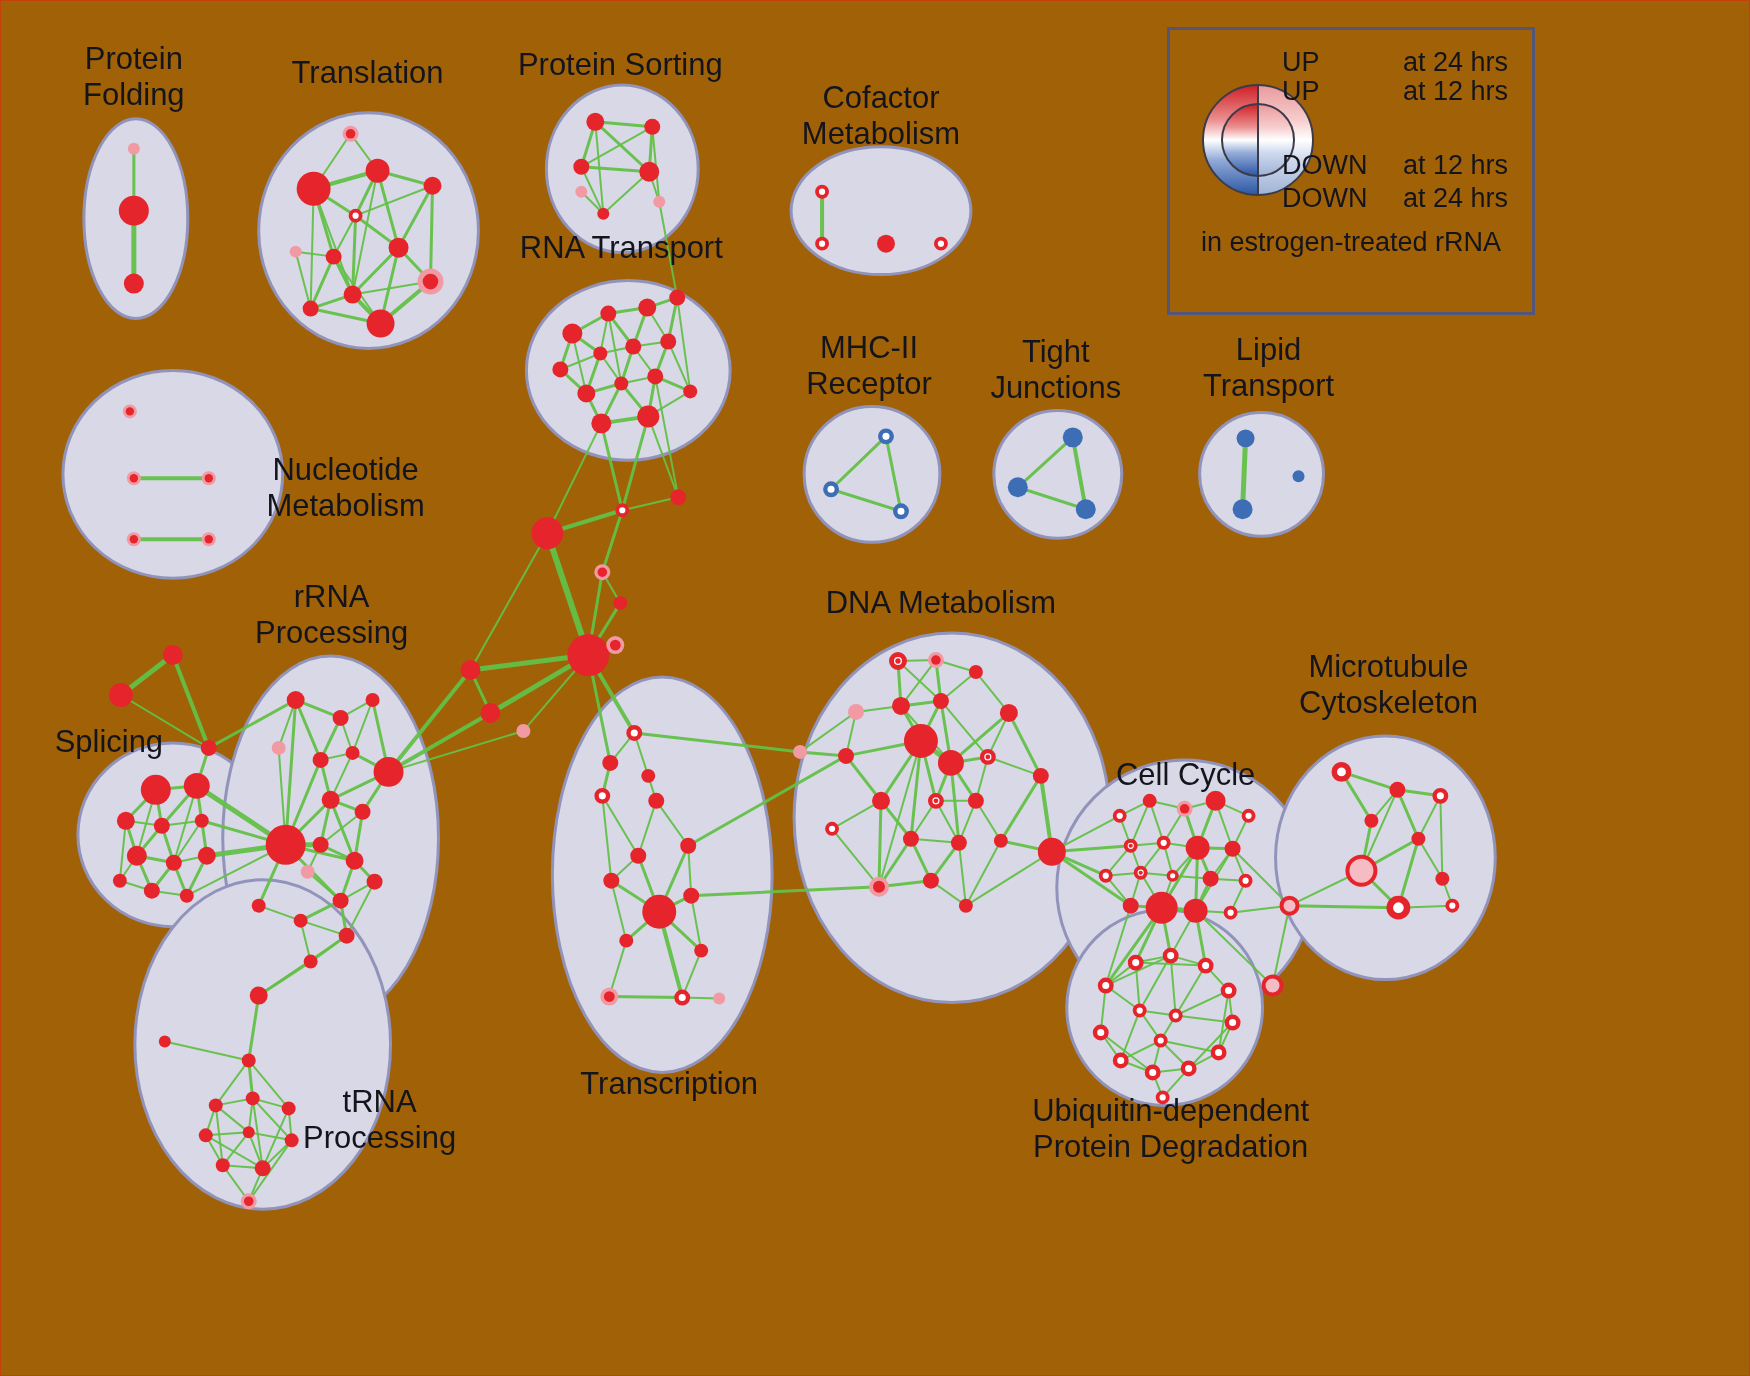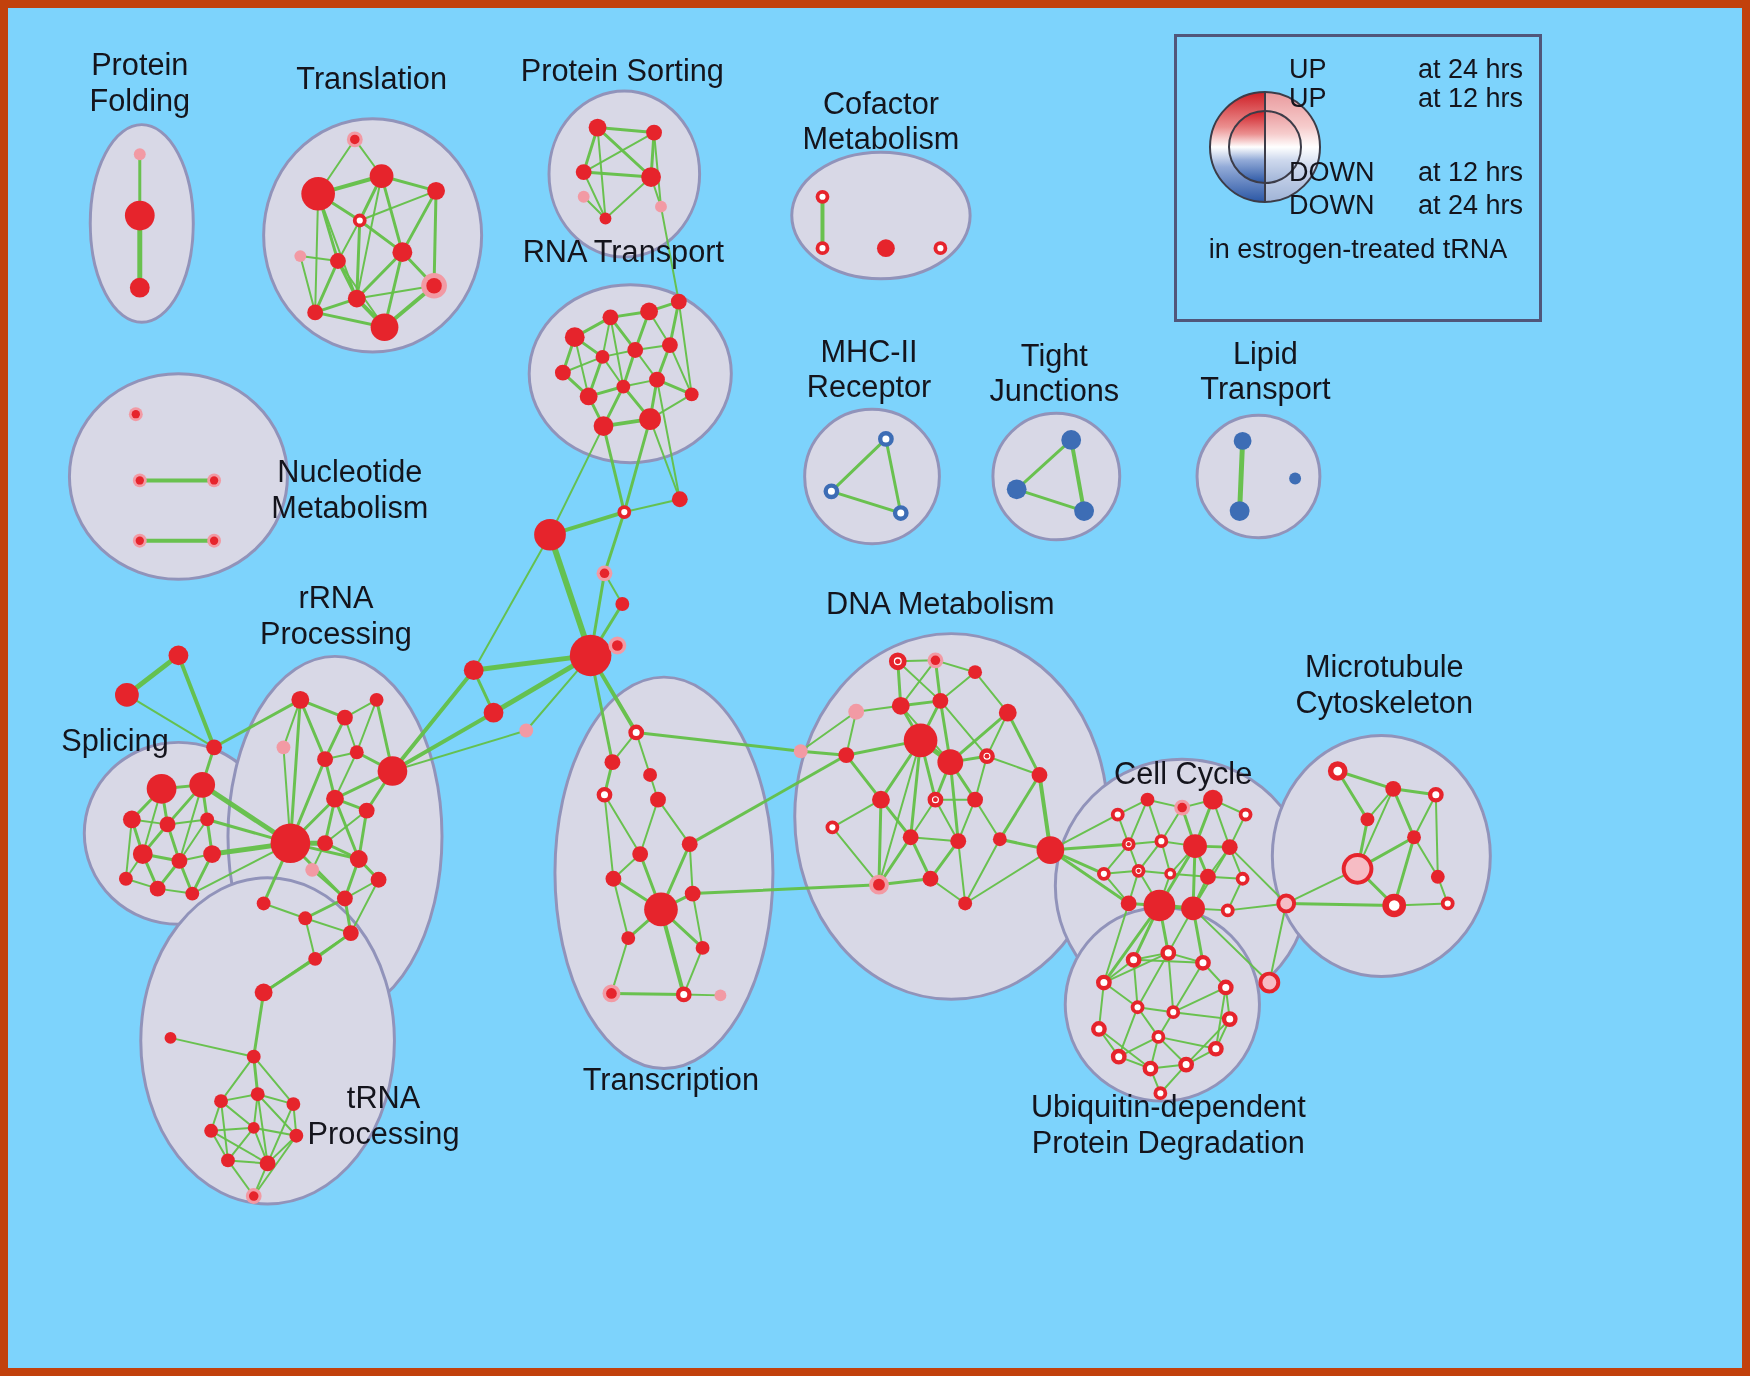--- a/index.html
+++ b/index.html
@@ -1,30 +1,30 @@
 <!DOCTYPE html>
 <html><head>
 <meta charset="utf-8">
 <style>
   html,body{margin:0;padding:0;background:#ffffff;}
   .figure{
     position:relative;width:1750px;height:1376px;box-sizing:border-box;
-    background:#7dd3fc;border:8px solid #c2410c;overflow:hidden;
+    background:#a16207;border:1px solid #c2410c;overflow:hidden;
     font-family:"Liberation Sans","DejaVu Sans",sans-serif;color:#14141c;
   }
   #net{position:absolute;left:0;top:0;width:100%;height:100%;}
   #net text{font-family:"Liberation Sans","DejaVu Sans",sans-serif;}
   .legend{
     position:absolute;left:1166px;top:26px;width:368px;height:288px;
     border:3px solid #51567a;box-sizing:border-box;
   }
   .legend .glyph{position:absolute;left:28px;top:50px;}
   .lrow{position:absolute;left:0;width:100%;height:30px;font-size:27px;}
   .lrow .dir{position:absolute;left:112px;white-space:nowrap;}
-  .lrow .time{position:absolute;right:16px;white-space:nowrap;}
+  .lrow .time{position:absolute;right:24px;white-space:nowrap;}
   .cap{position:absolute;left:0;width:100%;text-align:center;font-size:27px;}
 </style>
 </head>
 <body>
 
 <div class="figure">
   <svg id="net" viewBox="0 0 1750 1376" preserveAspectRatio="none">
       <g>
         <ellipse cx="135" cy="218" rx="52" ry="100" fill="#d8d8e6" stroke="#9193ba" stroke-width="3"></ellipse>
         <ellipse cx="368" cy="230" rx="110" ry="118" fill="#d8d8e6" stroke="#9193ba" stroke-width="3"></ellipse>
@@ -1090,15 +1090,15 @@
       <span class="time">at 12 hrs</span>
     </div>
     <div class="lrow" style="top:120px">
       <span class="dir">DOWN</span>
       <span class="time">at 12 hrs</span>
     </div>
     <div class="lrow" style="top:153px">
       <span class="dir">DOWN</span>
       <span class="time">at 24 hrs</span>
     </div>
-    <div class="cap" style="top:197px">in estrogen-treated tRNA</div>
+    <div class="cap" style="top:197px">in estrogen-treated rRNA</div>
   </div>
 </div>
 
 </body></html>

